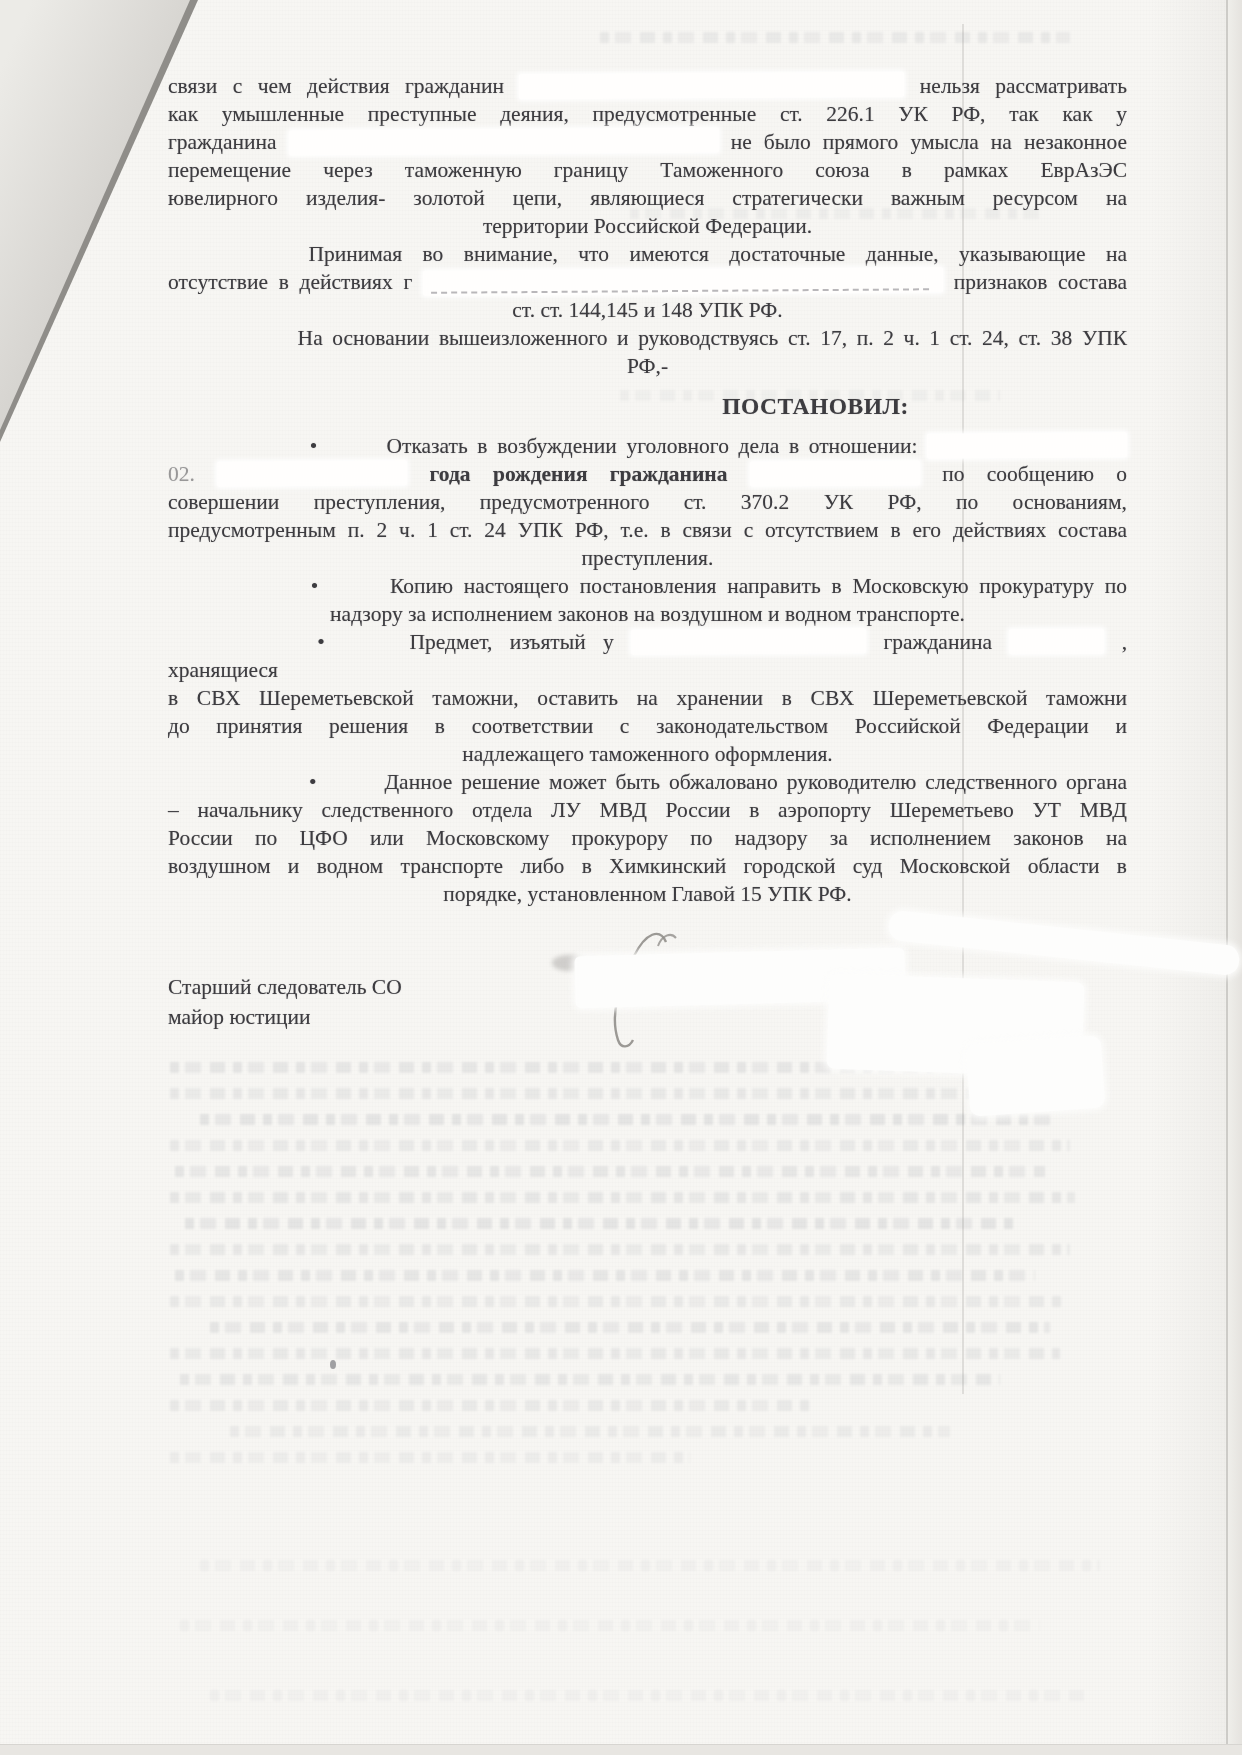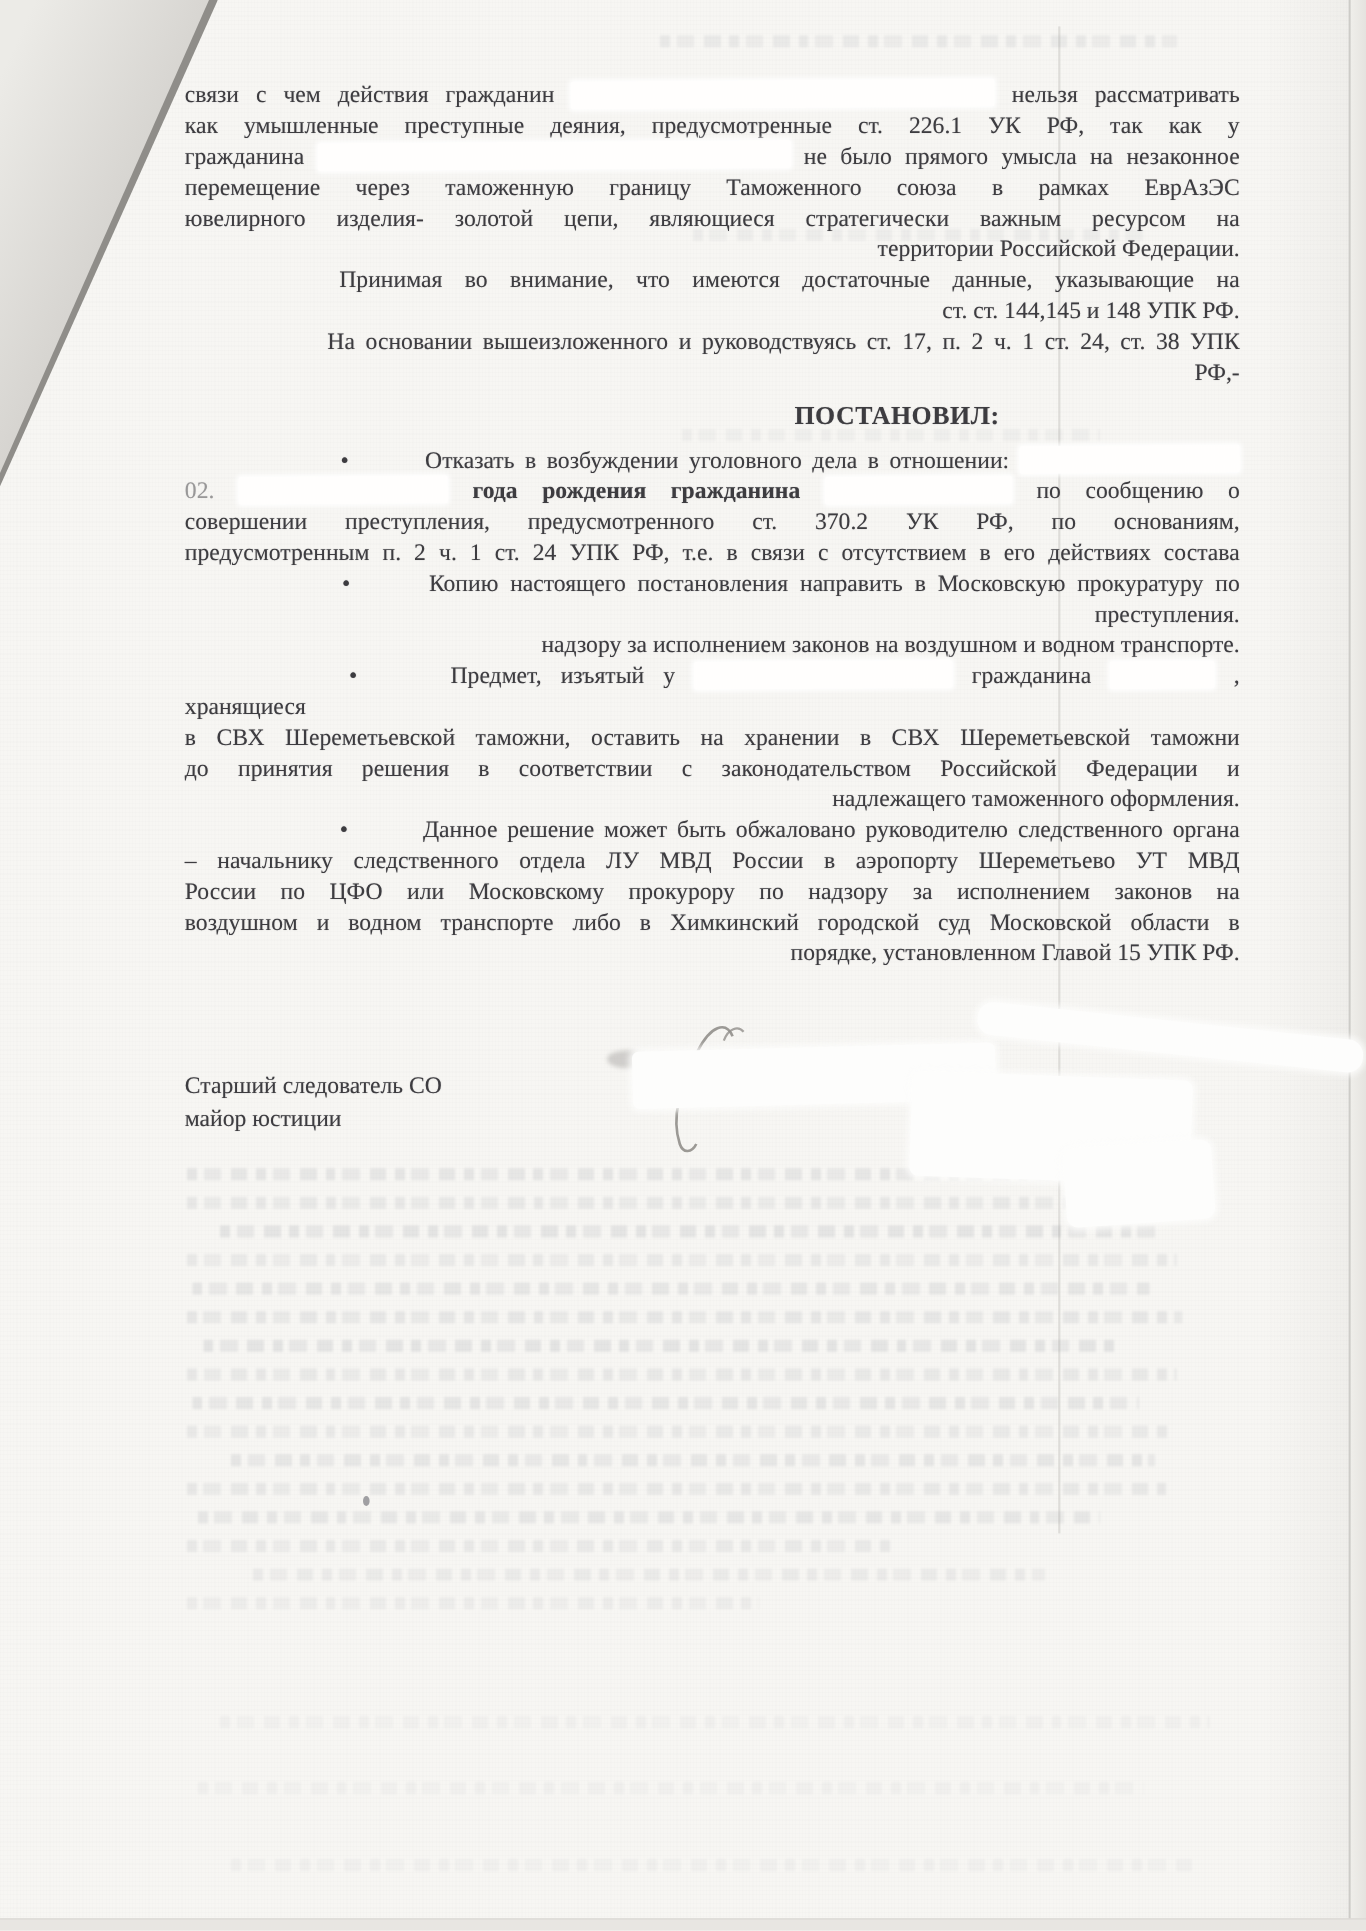--- a/index.html
+++ b/index.html
@@ -35,21 +35,21 @@
   
   .bleed{position:absolute;height:11px;filter:blur(1.1px);
     background:repeating-linear-gradient(90deg,
       rgba(100,106,120,.9) 0 9px, transparent 9px 15px,
       rgba(100,106,120,.7) 15px 31px, transparent 31px 40px,
       rgba(100,106,120,.85) 40px 55px, transparent 55px 63px);}
   
   .textblock{position:absolute;left:168px;top:72px;width:959px;
     font-size:21.5px;line-height:28px;color:#3d3c40;
     text-shadow:0 0 1px rgba(61,60,64,.4);}
-  .ln{min-height:28px;text-align:right;}
+  .ln{min-height:28px;text-align:center;}
   .ln.just{text-align:justify;text-align-last:justify;font-family:Liberation Serif, serif;}
   .sp{display:inline-block;}
   .redact{display:inline-block;height:25px;vertical-align:-5px;background:#fffefd;
     border-radius:2px;box-shadow:0 0 5px 2px rgba(255,255,255,.95);
     position:relative;transform:rotate(-.4deg);}
   .redact.dash::after{content:"";position:absolute;left:8px;right:14px;bottom:2px;
     border-bottom:2px dashed rgba(100,98,104,.45);}
   .b{font-weight:bold;}
   .d{opacity:.5;}
   .heading{text-align:center;font-weight:bold;font-size:23.5px;letter-spacing:.5px;
@@ -106,30 +106,31 @@
 <div class="speck"></div>
 
 <div class="textblock">
     <div class="ln just"><span class="">связи с чем действия гражданин</span> <span class="redact" style="width: 385px;"></span> <span class="">нельзя рассматривать</span> </div>
     <div class="ln just"><span class="">как умышленные преступные деяния, предусмотренные ст. 226.1 УК РФ, так как у</span> </div>
     <div class="ln just"><span class="">гражданина</span> <span class="redact" style="width: 430px;"></span> <span class="">не было прямого умысла на незаконное</span> </div>
     <div class="ln just"><span class="">перемещение через таможенную границу Таможенного союза в рамках ЕврАзЭС</span> </div>
     <div class="ln just"><span class="">ювелирного изделия- золотой цепи, являющиеся стратегически важным ресурсом на</span> </div>
     <div class="ln"><span class="">территории Российской Федерации.</span> </div>
     <div class="ln just"><span class="sp" style="width: 120px;"></span> <span class="">Принимая во внимание, что имеются достаточные данные, указывающие на</span> </div>
+    <div class="ln just"><span class="">отсутствие в действиях г</span> <span class="redact dash" style="width: 520px;"></span> <span class="">признаков состава</span> </div>
     <div class="ln"><span class="">ст. ст. 144,145 и 148 УПК РФ.</span> </div>
     <div class="ln just"><span class="sp" style="width: 120px;"></span> <span class="">На основании вышеизложенного и руководствуясь ст. 17, п. 2 ч. 1 ст. 24, ст. 38 УПК</span> </div>
     <div class="ln"><span class="">РФ,-</span> </div>
     <div class="heading">ПОСТАНОВИЛ:</div>
     <div class="ln just"><span class="sp" style="width: 132px;"></span> <span class="">•</span> <span class="sp" style="width: 50px;"></span> <span class="">Отказать в возбуждении уголовного дела в отношении:</span> <span class="redact" style="width: 200px;"></span> </div>
     <div class="ln just"><span class=" d">02.</span> <span class="redact" style="width: 190px;"></span> <span class="b">года рождения гражданина</span> <span class="redact" style="width: 170px;"></span> <span class="">по сообщению о</span> </div>
     <div class="ln just"><span class="">совершении преступления, предусмотренного ст. 370.2 УК РФ, по основаниям,</span> </div>
     <div class="ln just"><span class="">предусмотренным п. 2 ч. 1 ст. 24 УПК РФ, т.е. в связи с отсутствием в его действиях состава</span> </div>
+    <div class="ln"><span class="">преступления.</span> </div>
     <div class="ln just"><span class="sp" style="width: 132px;"></span> <span class="">•</span> <span class="sp" style="width: 50px;"></span> <span class="">Копию настоящего постановления направить в Московскую прокуратуру по</span> </div>
-    <div class="ln"><span class="">преступления.</span> </div>
     <div class="ln"><span class="">надзору за исполнением законов на воздушном и водном транспорте.</span> </div>
     <div class="ln just"><span class="sp" style="width: 132px;"></span> <span class="">•</span> <span class="sp" style="width: 50px;"></span> <span class="">Предмет, изъятый у</span> <span class="redact" style="width: 235px;"></span> <span class="">гражданина</span> <span class="redact" style="width: 95px;"></span> <span class="">, хранящиеся</span> </div>
     <div class="ln just"><span class="">в СВХ Шереметьевской таможни, оставить на хранении в СВХ Шереметьевской таможни</span> </div>
     <div class="ln just"><span class="">до принятия решения в соответствии с законодательством Российской Федерации и</span> </div>
     <div class="ln"><span class="">надлежащего таможенного оформления.</span> </div>
     <div class="ln just"><span class="sp" style="width: 132px;"></span> <span class="">•</span> <span class="sp" style="width: 50px;"></span> <span class="">Данное решение может быть обжаловано руководителю следственного органа</span> </div>
     <div class="ln just"><span class="">– начальнику следственного отдела ЛУ МВД России в аэропорту Шереметьево УТ МВД</span> </div>
     <div class="ln just"><span class="">России по ЦФО или Московскому прокурору по надзору за исполнением законов на</span> </div>
     <div class="ln just"><span class="">воздушном и водном транспорте либо в Химкинский городской суд Московской области в</span> </div>
     <div class="ln"><span class="">порядке, установленном Главой 15 УПК РФ.</span> </div>

